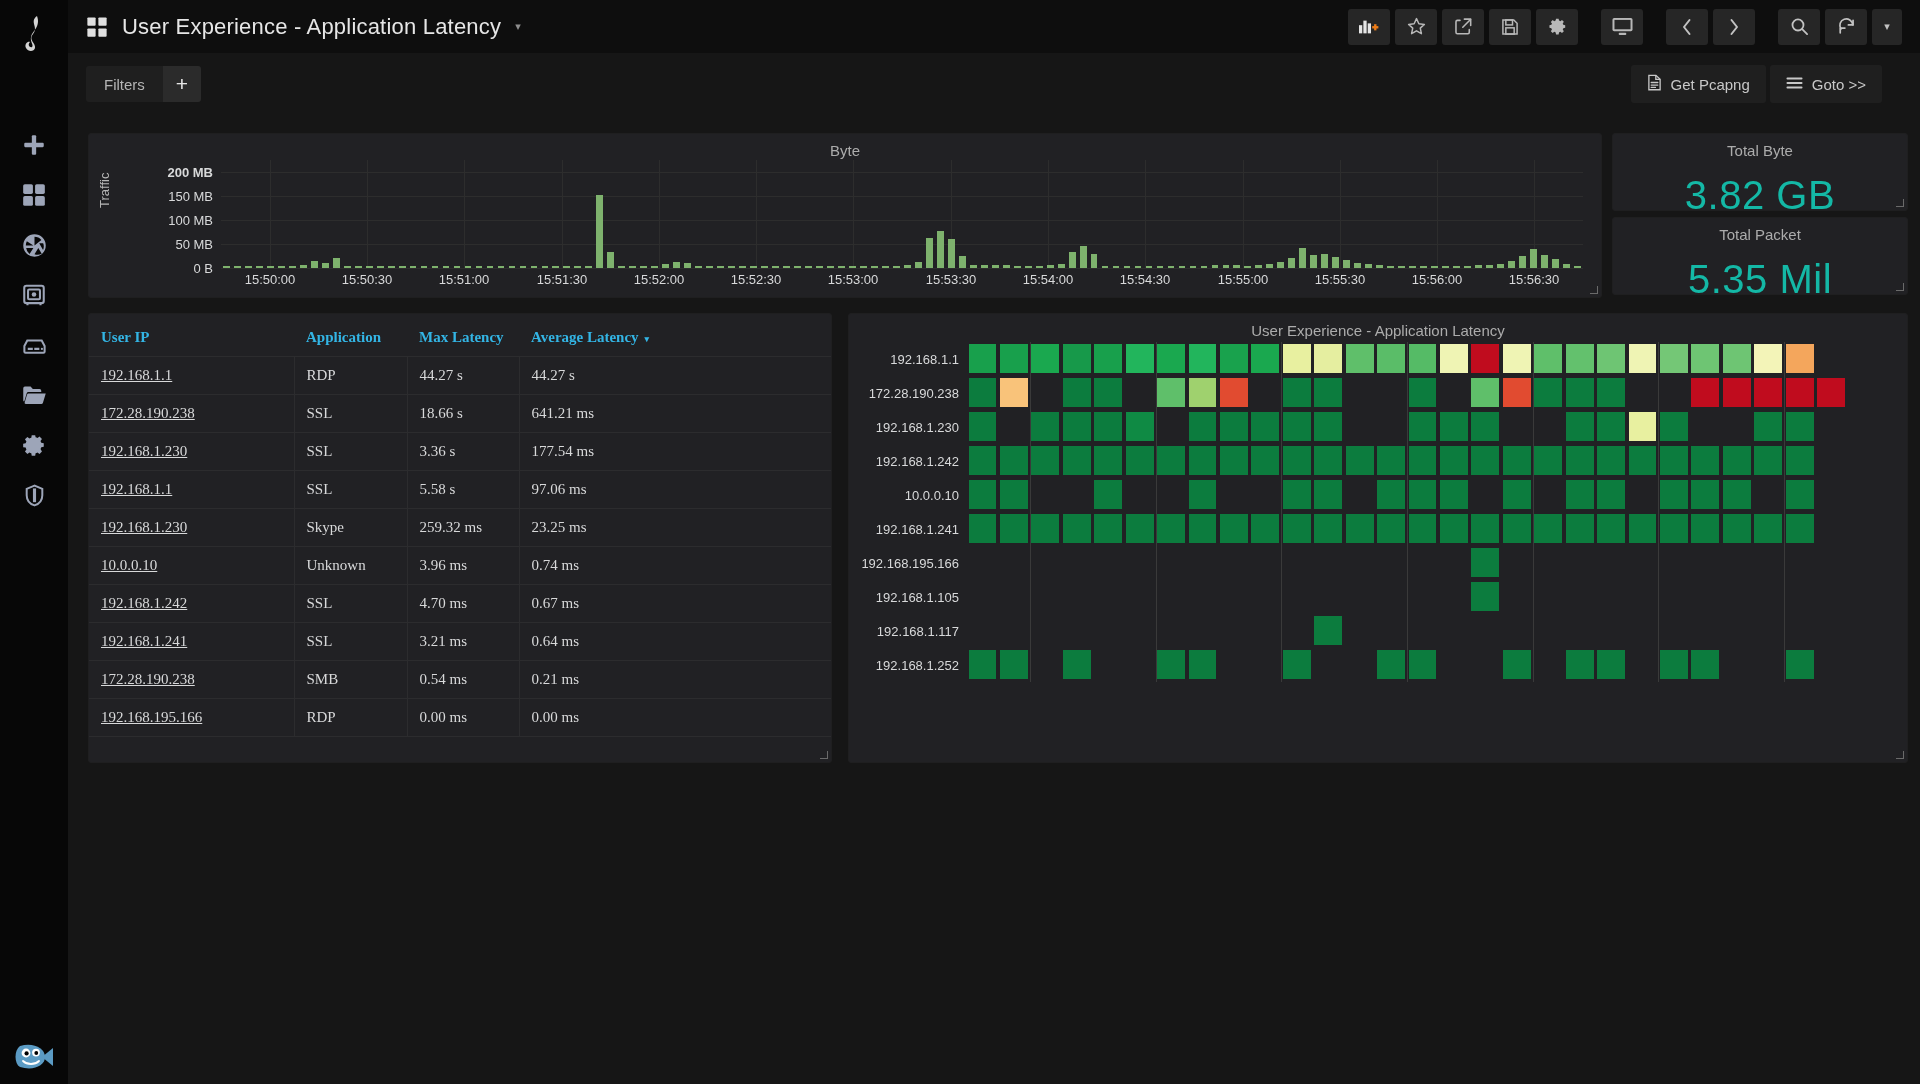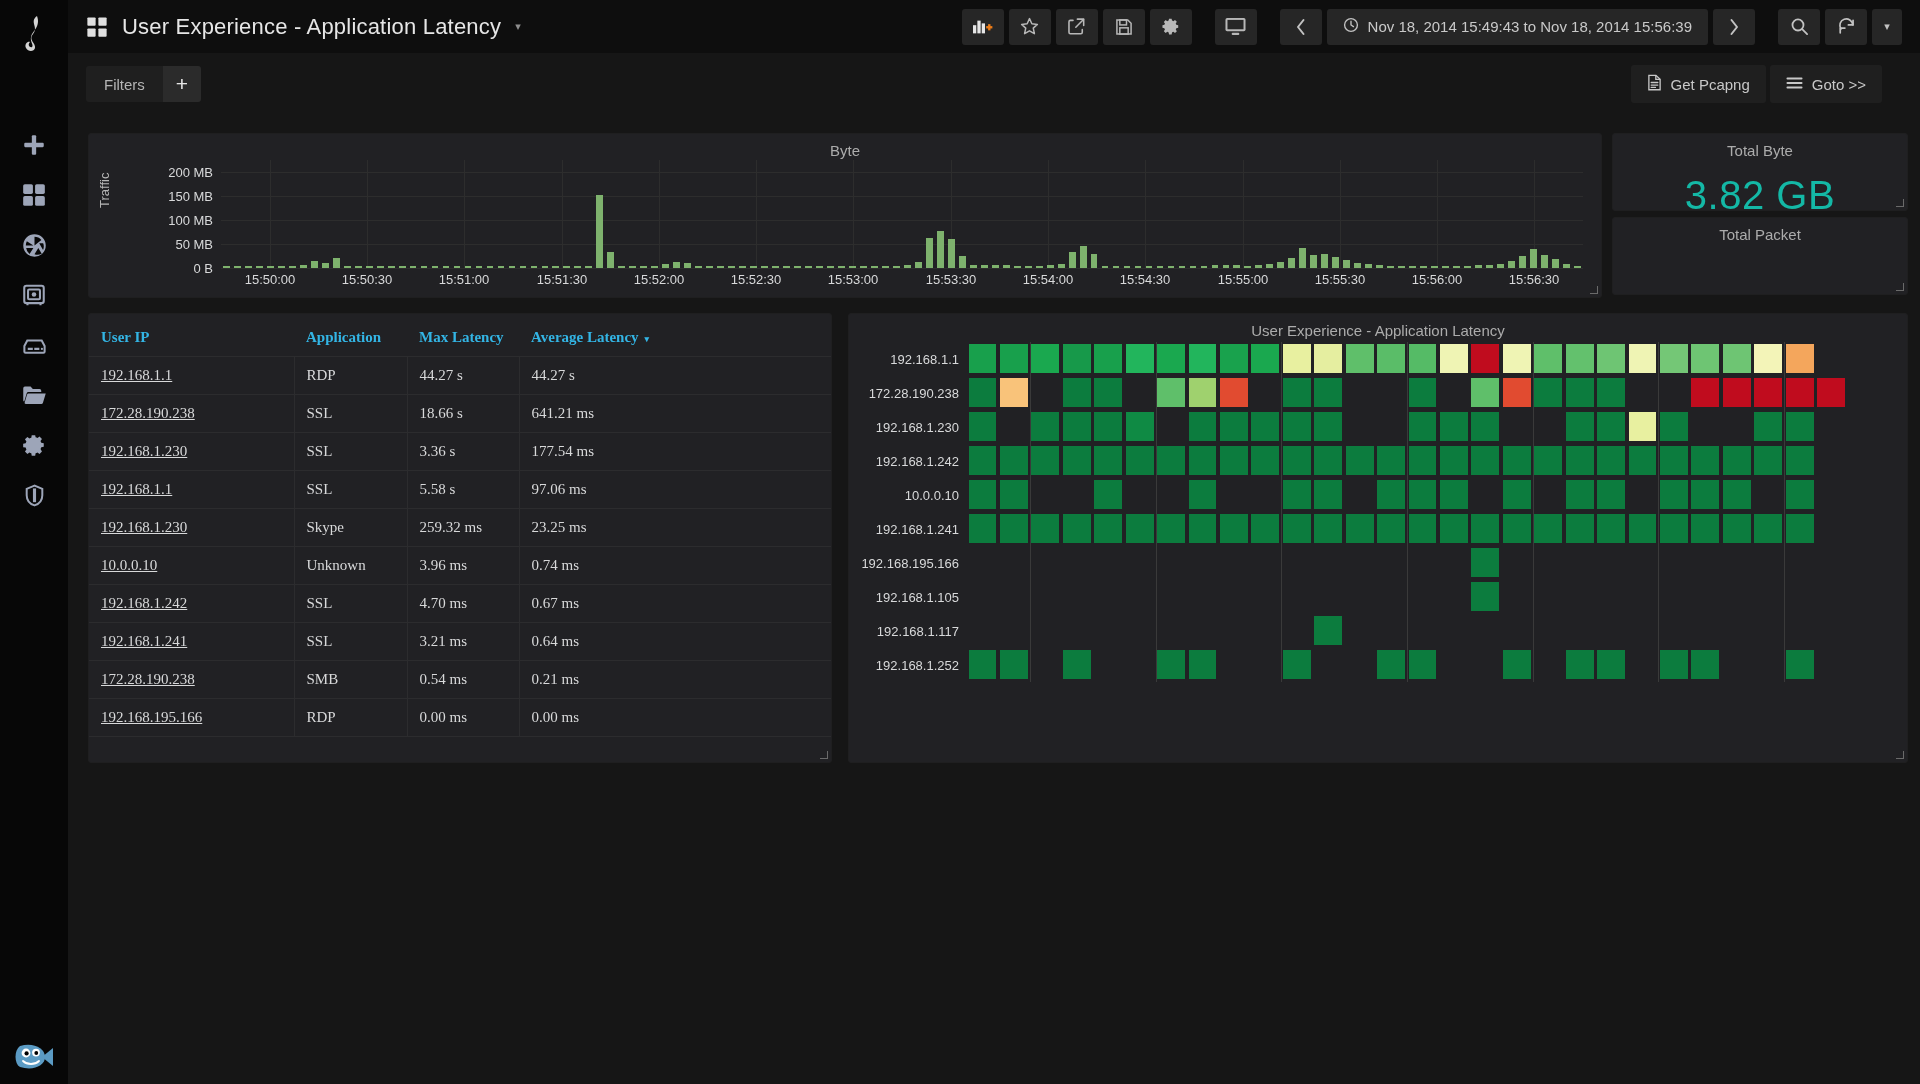--- a/index.html
+++ b/index.html
@@ -302,29 +302,20 @@
         <rect x="1.5" y="2" width="21" height="14" rx="1.8"></rect>
         <rect x="3.6" y="4.1" width="16.8" height="9.8" fill="#262626"></rect>
         <rect x="8" y="17.5" width="8" height="2.3" rx="1"></rect>
       </svg>
     </button>
     <button class="tbtn gap-l">
       <svg width="10" height="18" viewBox="0 0 10 18" fill="none" stroke="#c2c2c2" stroke-width="2" stroke-linecap="round" stroke-linejoin="round">
         <path d="M7.5 2L2 9l5.5 7"></path>
       </svg>
     </button>
-    <div class="time-range">
-      <span>
-        <svg width="16" height="16" viewBox="0 0 20 20" fill="none" stroke="#c2c2c2" stroke-width="1.7">
-          <circle cx="10" cy="10" r="8"></circle>
-            <path d="M10 5.2V10l3.1 2" stroke-linecap="round"></path>
-        </svg>
-      </span>
-      <span>Nov 18, 2014 15:49:43 to Nov 18, 2014 15:56:39</span>
-    </div>
     <button class="tbtn">
       <svg width="10" height="18" viewBox="0 0 10 18" fill="none" stroke="#c2c2c2" stroke-width="2" stroke-linecap="round" stroke-linejoin="round">
         <path d="M2.5 2L8 9l-5.5 7"></path>
       </svg>
     </button>
     <button class="tbtn gap-l">
       <svg width="19" height="19" viewBox="0 0 20 20" fill="none" stroke="#c2c2c2" stroke-width="1.9" stroke-linecap="round">
         <circle cx="8.4" cy="8.4" r="5.8"></circle>
           <path d="M12.8 12.8L18 18"></path>
       </svg>
@@ -369,21 +360,21 @@
 
 <div class="panel" id="panel-byte">
   <div class="panel-title">Byte</div>
   <div class="byte-plot">
     <div class="y-axis-title">Traffic</div>
     <div class="ytick-col" id="byte-yticks">
         <div class="ytick" style="top: 108px;">0 B</div>
         <div class="ytick" style="top: 84px;">50 MB</div>
         <div class="ytick" style="top: 60px;">100 MB</div>
         <div class="ytick" style="top: 36px;">150 MB</div>
-        <div class="ytick" style="top: 12px;">200 MB</div>
+        <div class="ytick" style="top: 12px; font-weight: bold;">200 MB</div>
       </div>
     <div class="plotarea" id="byte-plotarea">
         <div class="gridline-h" style="top: 108px;"></div>
         <div class="gridline-h" style="top: 84px;"></div>
         <div class="gridline-h" style="top: 60px;"></div>
         <div class="gridline-h" style="top: 36px;"></div>
         <div class="gridline-h" style="top: 12px;"></div>
         <div class="gridline-v" style="left: 49px;"></div>
         <div class="gridline-v" style="left: 146px;"></div>
         <div class="gridline-v" style="left: 243px;"></div>
@@ -544,20 +535,21 @@
 </div>
 
 <div class="panel" id="panel-totalbyte">
   <div class="panel-title">Total Byte</div>
   <div class="stat-value">3.82 GB</div>
   <div class="resize-corner"></div>
 </div>
 
 <div class="panel" id="panel-totalpacket">
   <div class="panel-title">Total Packet</div>
+  <div class="stat-value">5.35 Mil</div>
   <div class="resize-corner"></div>
 </div>
 
 <div class="panel" id="panel-table">
   <table class="latency">
     <thead>
         <tr id="latency-head">
           <th class="col-ip"><span>User IP</span></th>
           <th class="col-app"><span>Application</span></th>
           <th class="col-max"><span>Max Latency</span></th>

